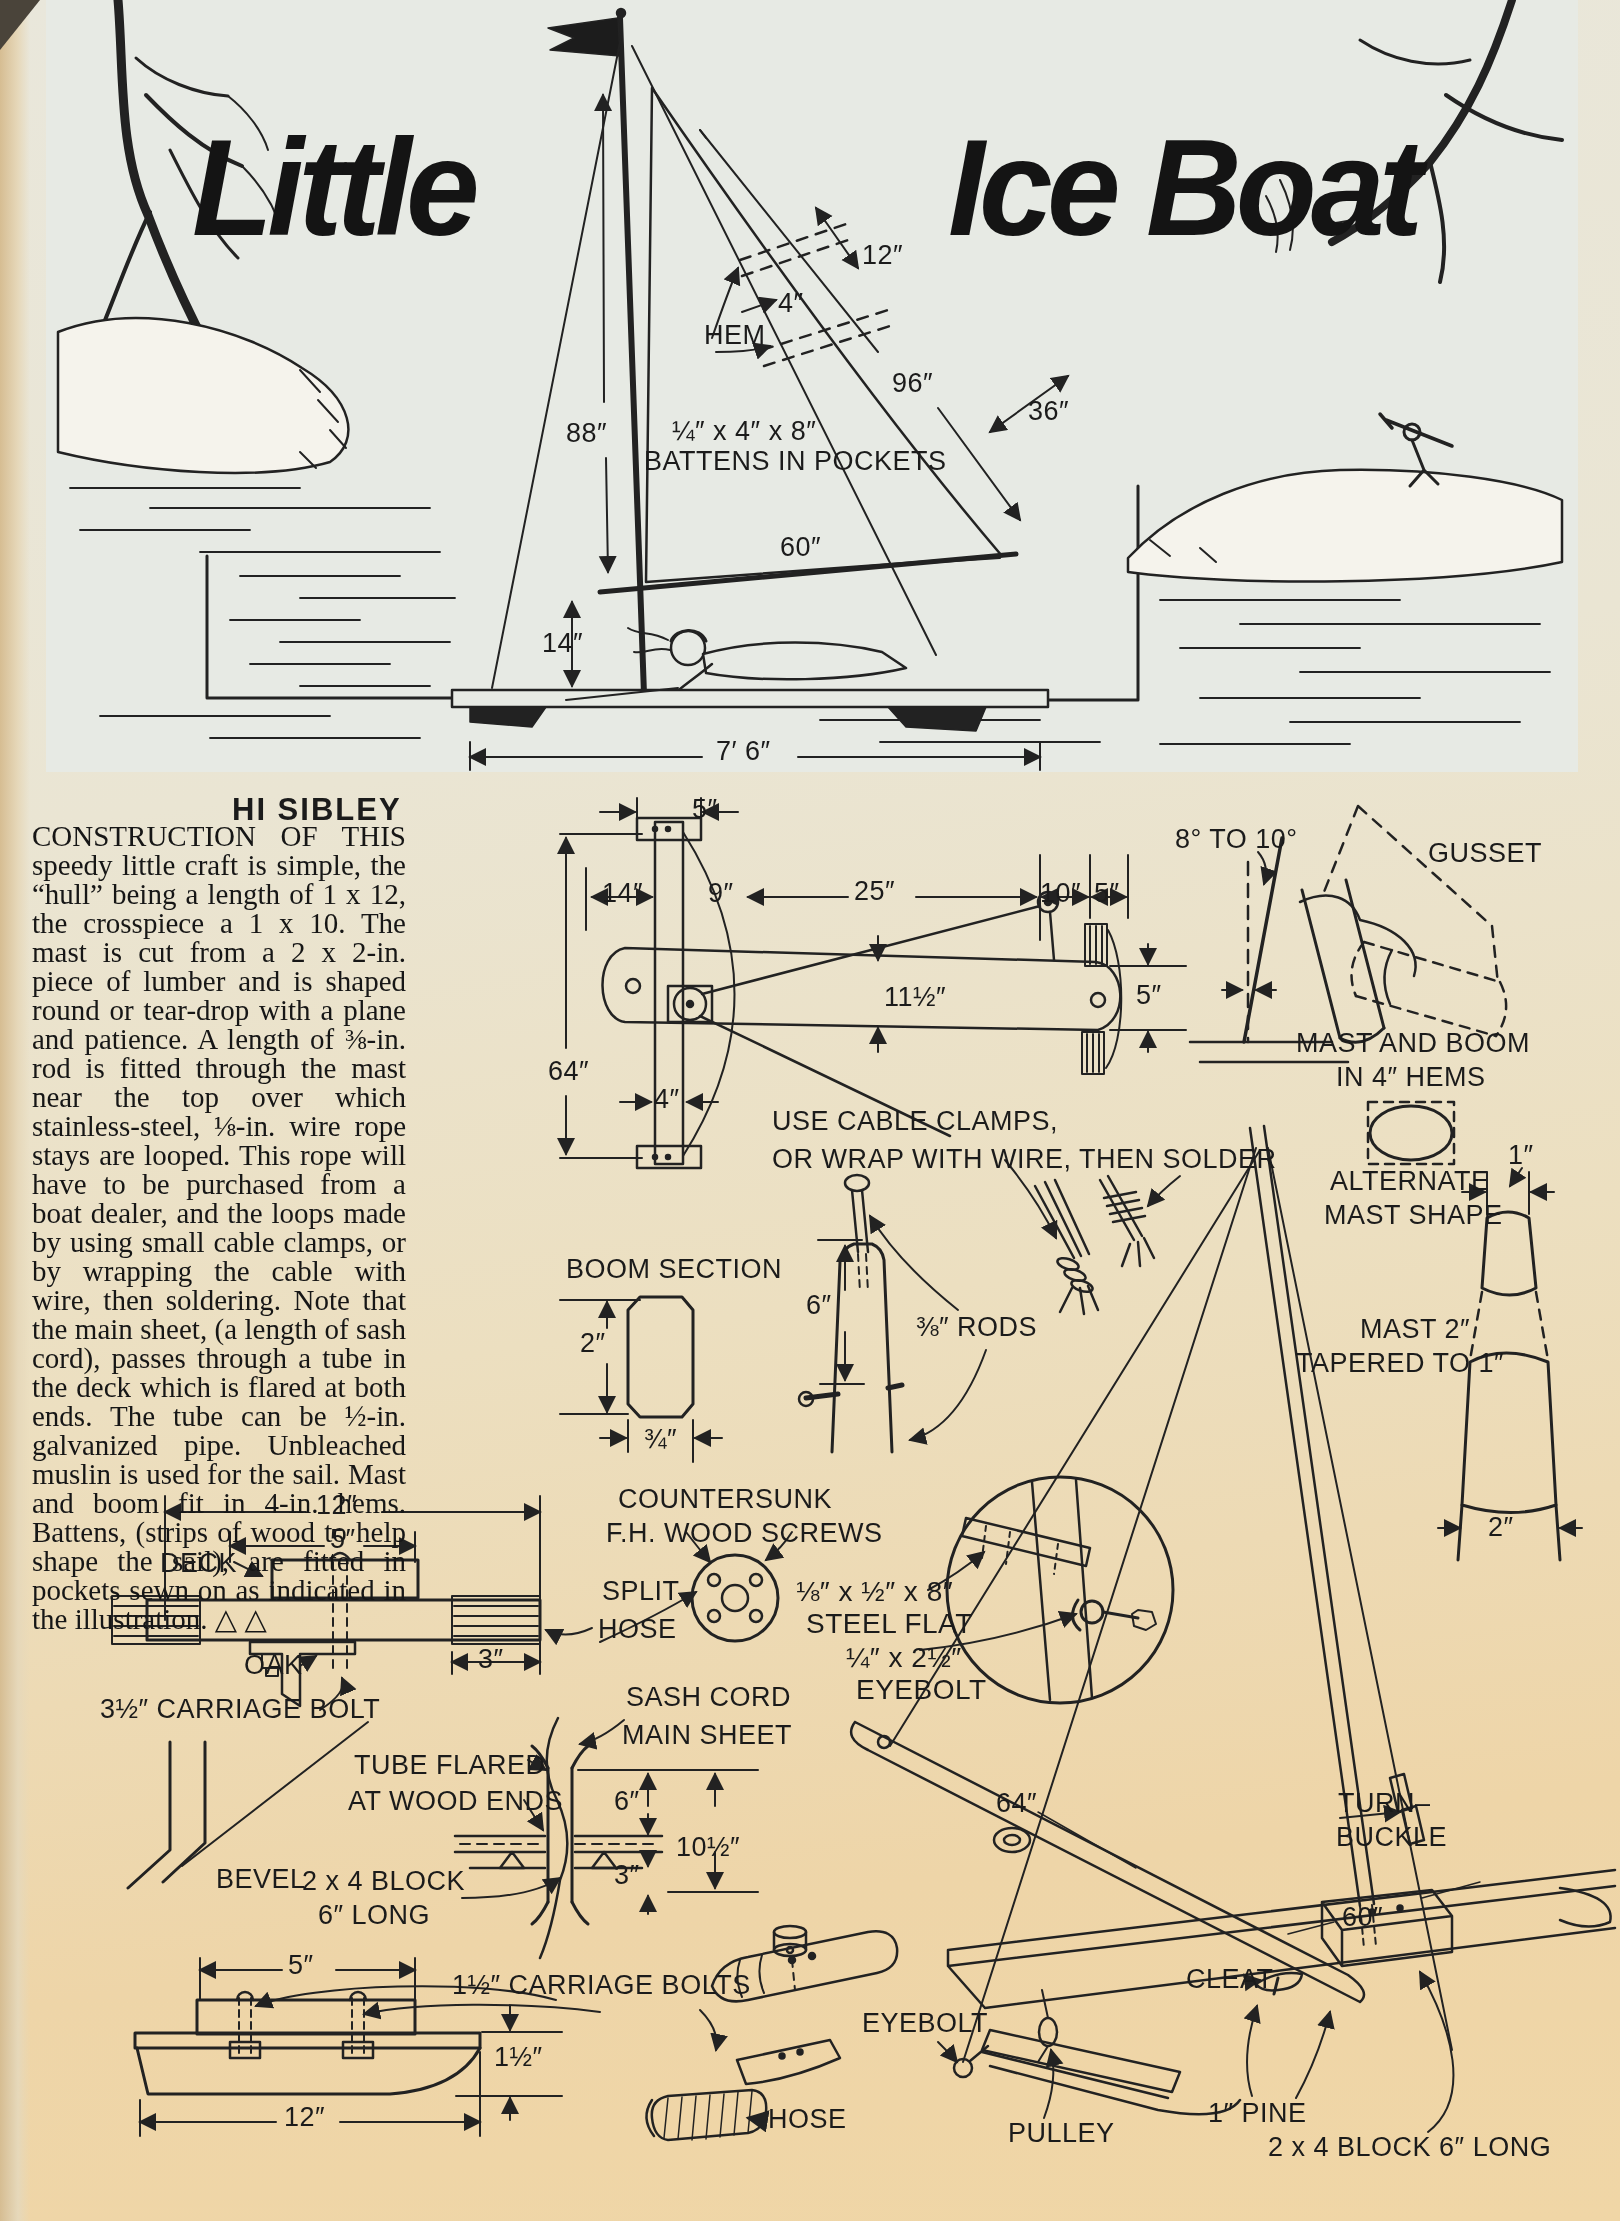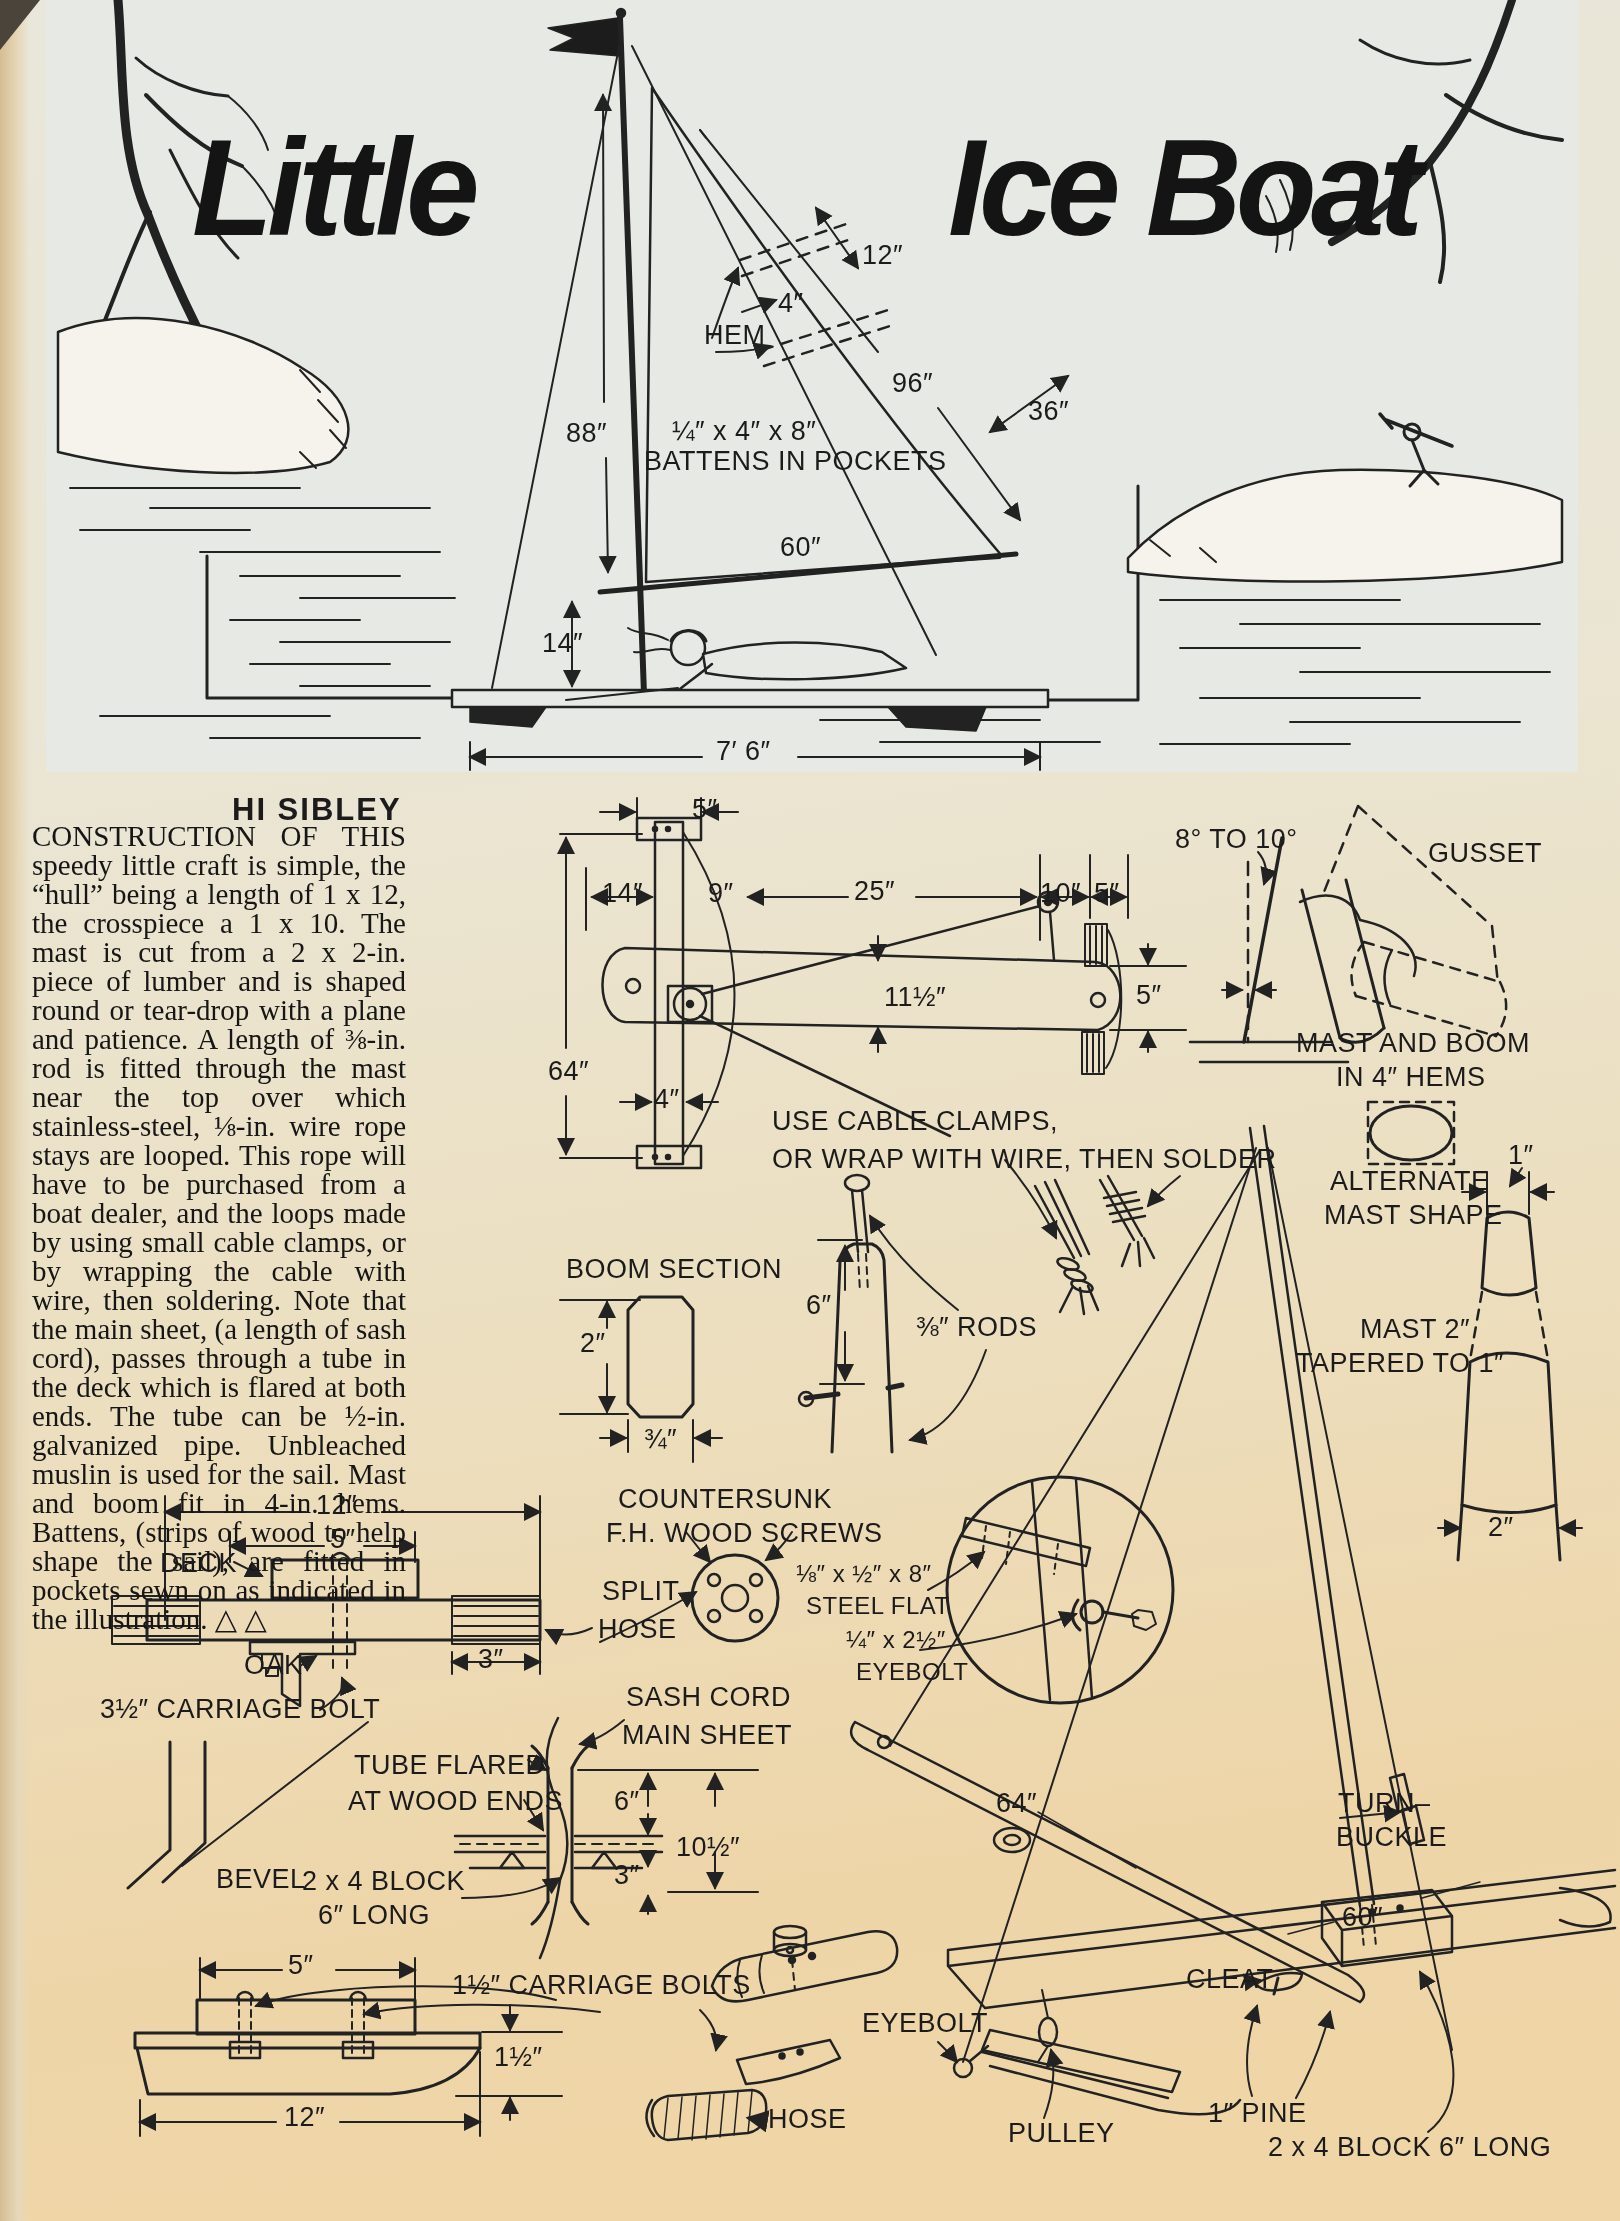--- a/index.html
+++ b/index.html
@@ -5,21 +5,21 @@
   html,body{margin:0;padding:0;background:#b7a98c;}
   .page{position:relative;width:1620px;height:2221px;overflow:hidden;
         background:linear-gradient(172deg,#e9e7db 0%,#eae5d3 34%,#ecdfc0 58%,#eed5a8 82%,#f0d6a6 100%);
         font-family:"Liberation Sans",sans-serif;color:#1b1b1b;}
   .edge-left{position:absolute;left:0;top:0;width:30px;height:100%;
         background:linear-gradient(90deg,#d6bd92,#e6d8ba 60%,rgba(230,216,186,0));}
   .sky{position:absolute;left:46px;top:0;width:1532px;height:772px;background:#e7eae4;}
   svg.art{position:absolute;left:0;top:0;}
   .lbl{position:absolute;font-family:"Liberation Sans",sans-serif;font-size:27px;
        letter-spacing:.5px;white-space:nowrap;color:#1b1b1b;}
-  .lbl.sm{font-size:24px;}
+  .lbl.sm{font-size:28px;margin-top:16px;}
   .title{position:absolute;font-family:"Liberation Sans",sans-serif;font-weight:bold;
          font-style:italic;font-size:138px;letter-spacing:-6px;color:#141414;
          transform:scaleX(.96);transform-origin:left top;}
   .byline{position:absolute;font-weight:bold;font-size:31px;letter-spacing:2px;}
   .bodytext{position:absolute;left:32px;top:822px;width:374px;
             font-family:"Liberation Serif",serif;font-size:29px;line-height:29px;
             text-align:justify;color:#161616;}
 </style>
 </head>
 <body>

